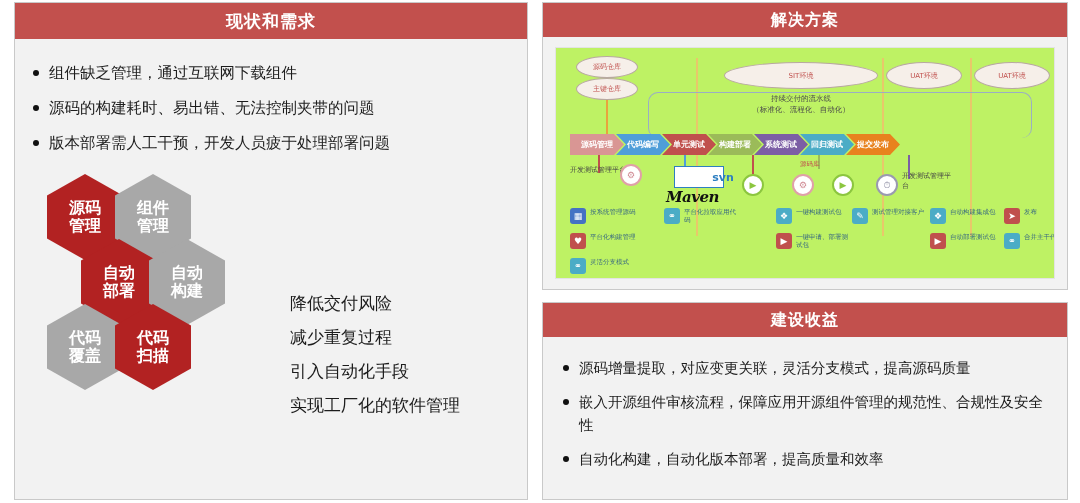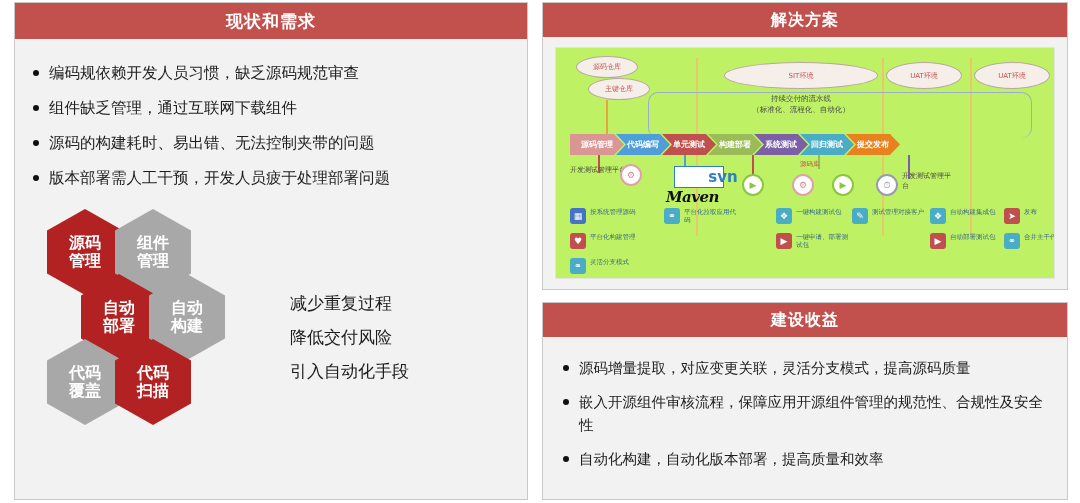--- a/index.html
+++ b/index.html
@@ -69,21 +69,21 @@
     background:#bef264; border:1px solid #e3e3e3; overflow:hidden;
   }
 
   
   .ellipse {
     position:absolute; border:1px solid #b8a9a0; border-radius:50%;
     background:#f6efe9; color:#c0504d; font-size:7px;
     display:flex; align-items:center; justify-content:center; white-space:nowrap;
   }
   #repo-src  { left:20px; top:8px;  width:62px; height:22px; }
-  #repo-bld  { left:32px; top:30px; width:62px; height:22px; }
+  #repo-bld  { left:20px; top:30px; width:62px; height:22px; }
   #env-sit   { left:168px; top:14px; width:154px; height:27px; }
   #env-uat   { left:330px; top:14px; width:76px; height:27px; }
   #env-prd   { left:418px; top:14px; width:76px; height:27px; }
 
   
   .vdiv { position:absolute; width:1.5px; background:#e8c86a; top:10px; bottom:42px; }
   #vdiv1 { left:140px; } #vdiv2 { left:326px; } #vdiv3 { left:414px; }
 
   
   .pipe-box {
@@ -105,21 +105,21 @@
   }
   .chev:first-child { clip-path: polygon(0 0, calc(100% - 10px) 0, 100% 50%, calc(100% - 10px) 100%, 0 100%); }
 
   
   .stem { position:absolute; width:1.5px; }
 
   
   .svn-box {
     position:absolute; left:118px; top:118px;
     width:36px; height:22px; border:1.5px solid #2e7fc1; background:#fff;
-    color:#2e7fc1; font-size:15px; font-weight:bold;
+    color:#2e7fc1; font-size:11px; font-weight:bold;
     display:flex; align-items:center; justify-content:center;padding-left:48px;
   }
   .maven-txt {
     position:absolute; left:110px; top:140px;
     font-size:15px; font-weight:bold; font-style:italic; color:#111;
     font-family:"DejaVu Serif","Liberation Serif",serif; letter-spacing:-0.5px;
   }
   .devplat {
     position:absolute; left:14px; top:118px; width:58px;
     font-size:7px; color:#444; line-height:1.4;
@@ -158,24 +158,20 @@
 
 <div class="page">
 
   <section class="panel" id="left-panel">
     <div class="panel-header">现状和需求</div>
     <div class="panel-body">
 
       <ul class="bullets">
         <li>
           <span class="dot"></span>
-          <span class="txt">编码规依赖开发人员习惯，缺乏源码规范审查</span>
-        </li>
-        <li>
-          <span class="dot"></span>
           <span class="txt">组件缺乏管理，通过互联网下载组件</span>
         </li>
         <li>
           <span class="dot"></span>
           <span class="txt">源码的构建耗时、易出错、无法控制夹带的问题</span>
         </li>
         <li>
           <span class="dot"></span>
           <span class="txt">版本部署需人工干预，开发人员疲于处理部署问题</span>
         </li>
@@ -202,23 +198,24 @@
           <span>代码</span>
           <span>覆盖</span>
         </div>
         <div class="hex red hex-f">
           <span>代码</span>
           <span>扫描</span>
         </div>
       </div>
 
       <div class="benefit-lines">
+        <div>降低交付风险</div>
         <div>减少重复过程</div>
-        <div>降低交付风险</div>
         <div>引入自动化手段</div>
+        <div>实现工厂化的软件管理</div>
       </div>
 
     </div>
   </section>
 
   <section class="panel" id="solution-panel">
     <div class="panel-header">解决方案</div>
     <div class="panel-body">
       <div class="diagram">
 

